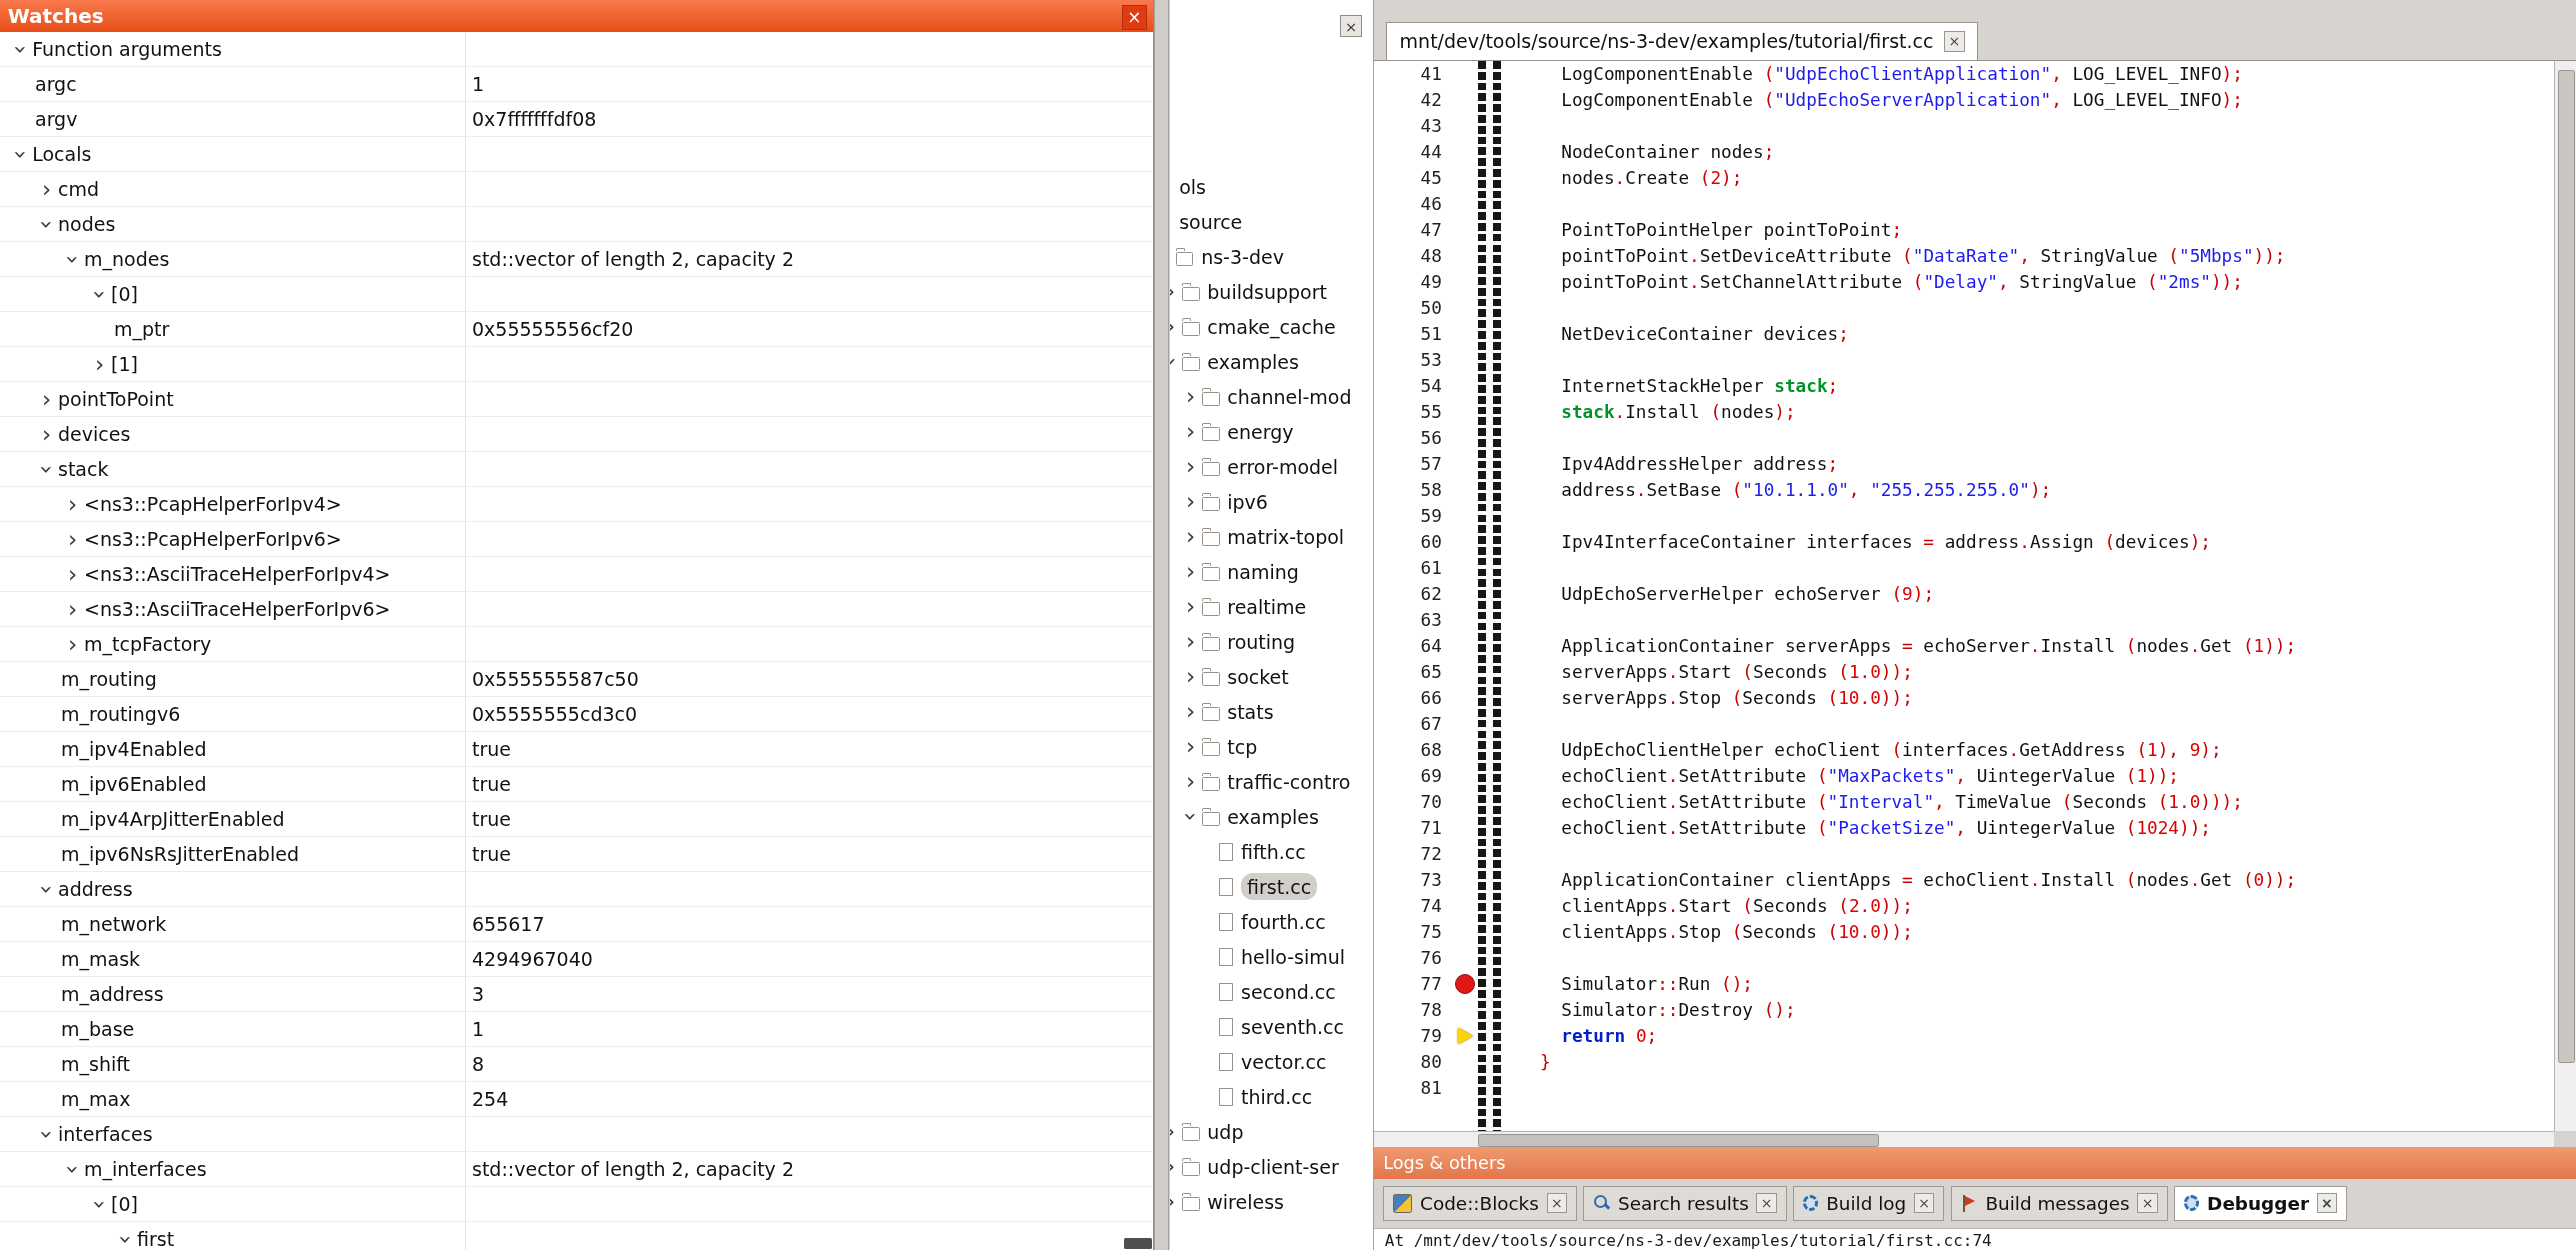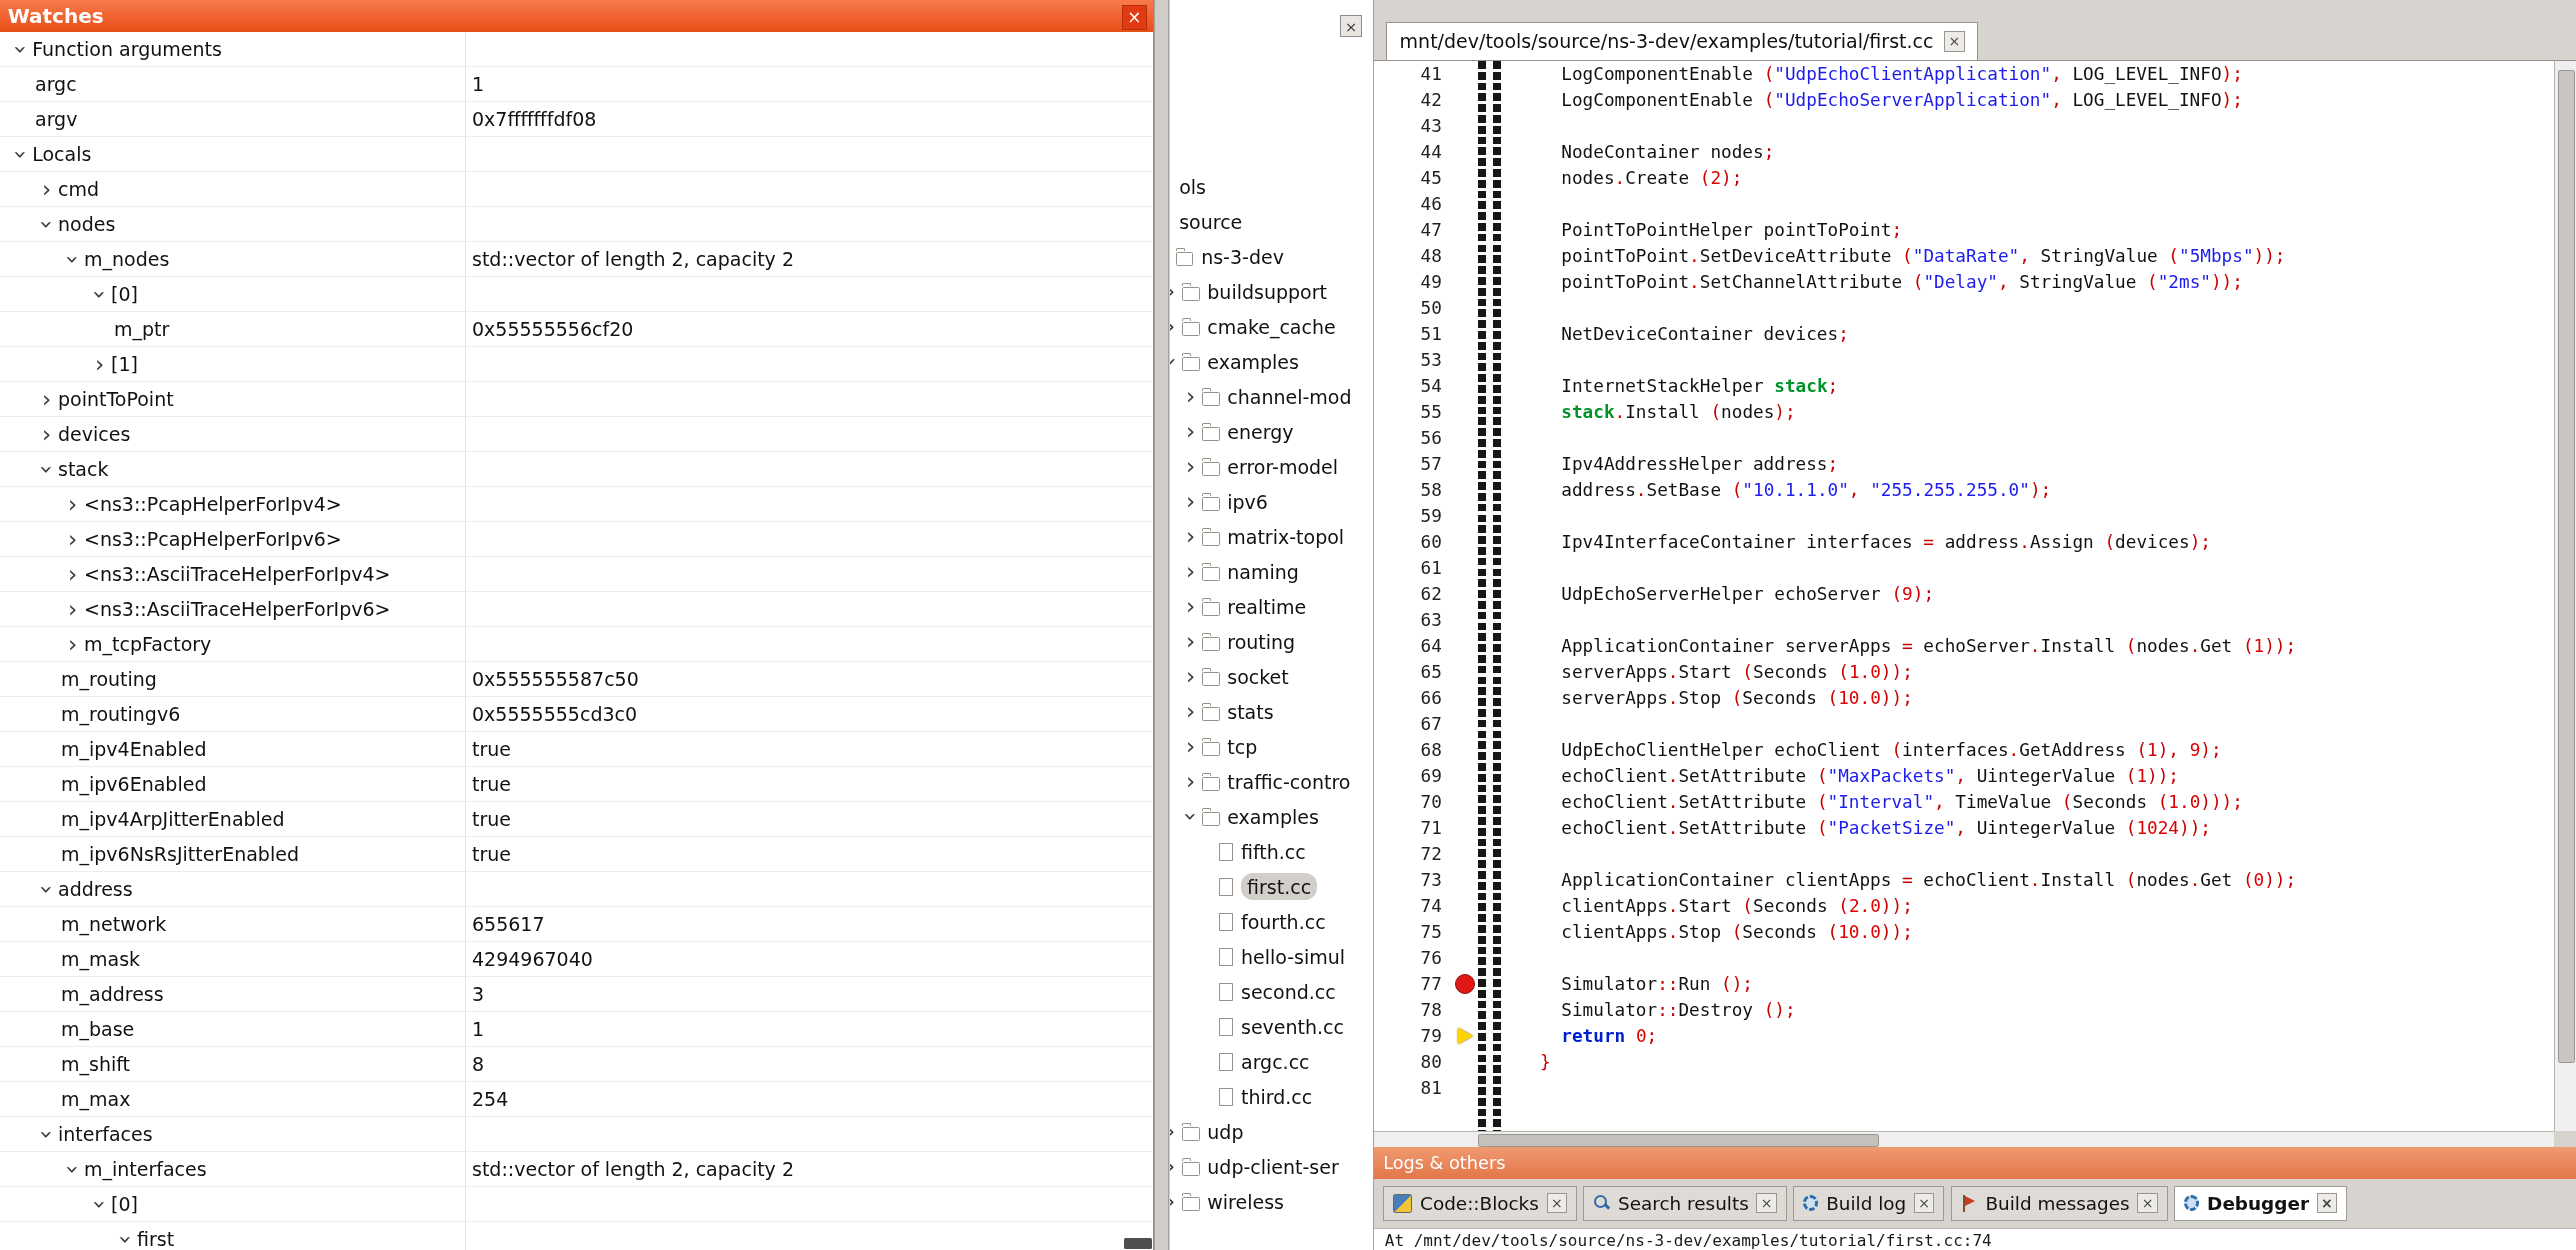--- a/index.html
+++ b/index.html
@@ -313,21 +313,21 @@
         <div class="t-row ti-file">
           <span class="icon-file"></span>
           <span class="t-label">second.cc</span>
         </div>
         <div class="t-row ti-file">
           <span class="icon-file"></span>
           <span class="t-label">seventh.cc</span>
         </div>
         <div class="t-row ti-file">
           <span class="icon-file"></span>
-          <span class="t-label">argc.cc</span>
+          <span class="t-label">vector.cc</span>
         </div>
         <div class="t-row ti-file">
           <span class="icon-file"></span>
           <span class="t-label">third.cc</span>
         </div>
         <div class="t-row ti-dir1">
           <span class="chev">›</span>
           <span class="icon-folder"></span>
           <span class="t-label">udp</span>
         </div>

